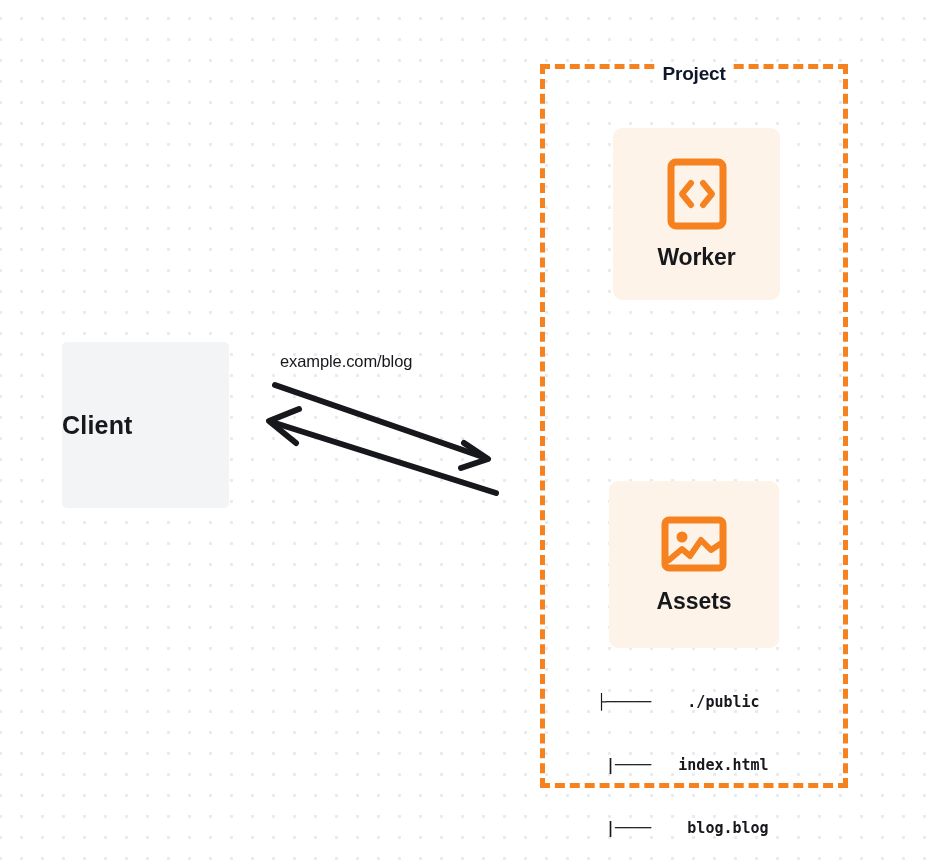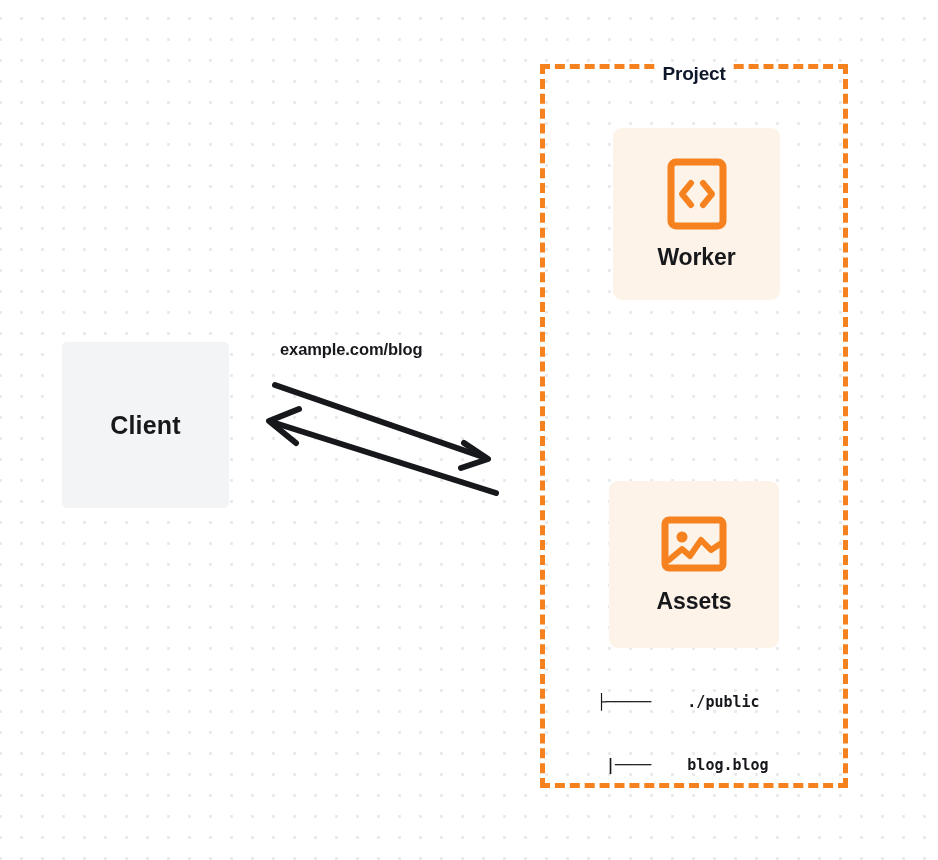--- a/index.html
+++ b/index.html
@@ -23,36 +23,36 @@
   .client-box {
     position: absolute;
     left: 62px;
     top: 342px;
     width: 167px;
     height: 166px;
     background: #f3f4f5;
     border-radius: 5px;
     display: flex;
     align-items: center;
-    justify-content: center;
+    justify-content: flex-start;
   }
   .client-label {
     font-size: 25px;
     font-weight: bold;
     color: #16181c;
     letter-spacing: 0.2px;
   }
 
   
   .request-label {
     position: absolute;
     left: 280px;
-    top: 340px;
+    top: 352px;
     font-size: 16.5px;
-    font-weight: bold;
+    font-weight: normal;
     color: #16181c;
     letter-spacing: -0.1px;
     white-space: nowrap;
   }
 
   
   .arrow-layer {
     position: absolute;
     left: 0;
     top: 0;
@@ -177,17 +177,18 @@
     <svg class="card-icon" width="66" height="60" viewBox="0 0 66 60" xmlns="http://www.w3.org/2000/svg">
       <rect x="4" y="6" width="58" height="48" rx="4" ry="4" fill="none" stroke="#f6821f" stroke-width="7"></rect>
       <circle cx="21" cy="23" r="5.5" fill="#f6821f"></circle>
       <polyline points="8,46 21,35 29,42 40,26 50,36 59,30" fill="none" stroke="#f6821f" stroke-width="6" stroke-linecap="round" stroke-linejoin="round"></polyline>
     </svg>
     <span class="card-label">Assets</span>
   </div>
 
   <div class="file-tree">
     <span class="tree-row">├─────    ./public</span>
+    <span class="tree-row">  |────   index.html</span>
     <span class="tree-row">  |────    blog.blog</span>
     
   </div>
 
 </div>
 
 </body></html>

